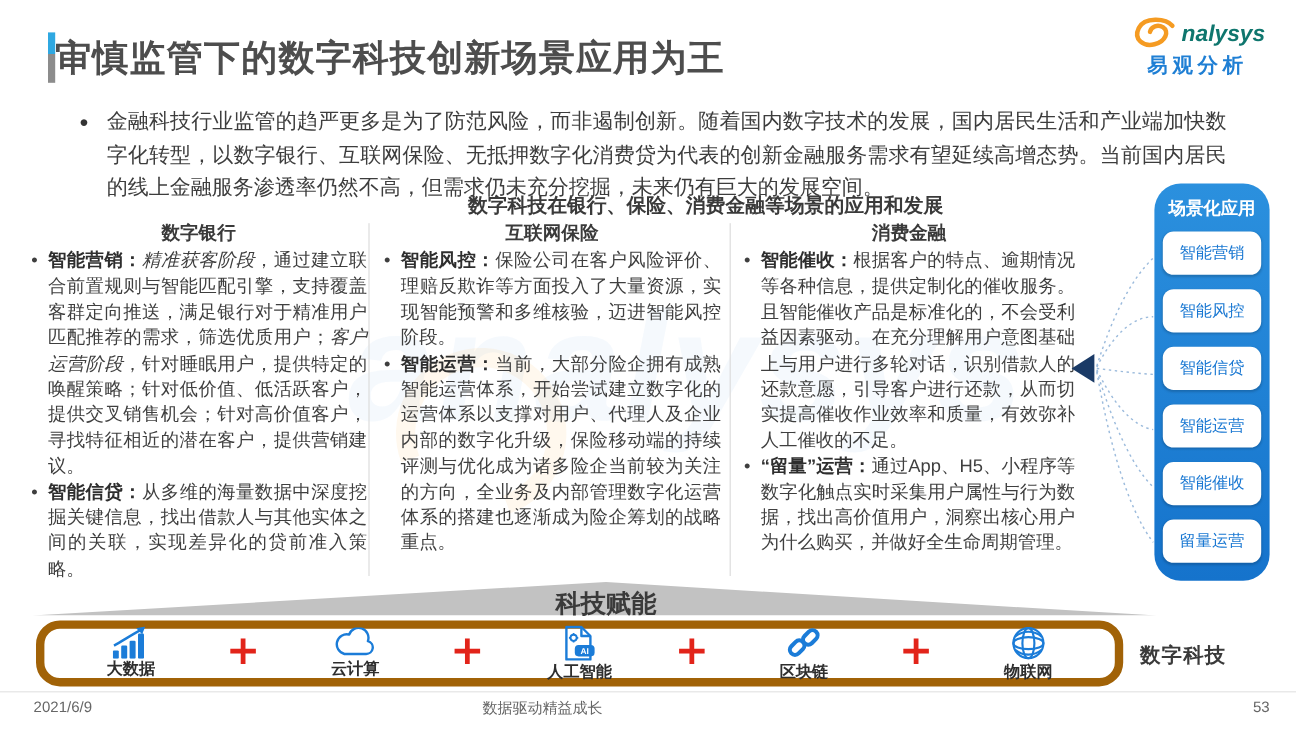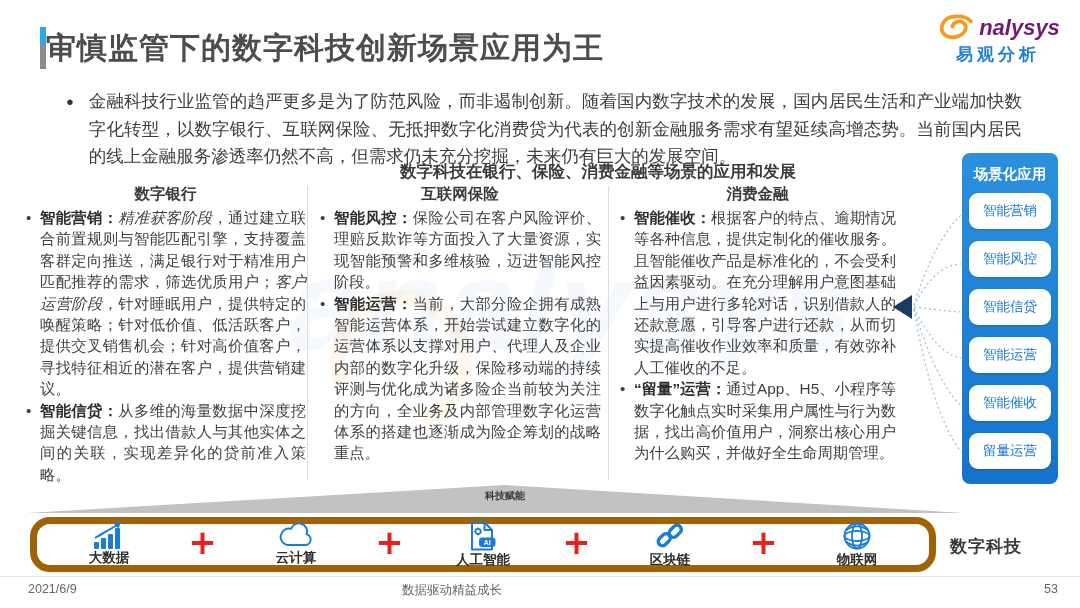--- a/index.html
+++ b/index.html
@@ -12,49 +12,49 @@
     color:rgba(110,175,225,0.07);letter-spacing:2px;pointer-events:none;}
   .wm-arc{position:absolute;left:330px;top:290px;width:110px;height:110px;border:16px solid rgba(245,160,40,0.08);
     border-radius:50%;border-bottom-color:transparent;transform:rotate(25deg);pointer-events:none;}
   
   .title-row{position:absolute;left:40px;top:27px;display:flex;align-items:center;}
   .accent-bar{width:6px;height:42px;background:linear-gradient(to bottom,#2FA8E1 0%,#2FA8E1 43%,#8C8C8C 43%,#8C8C8C 100%);}
   .page-title{font-size:30px;font-weight:bold;color:#4d4d4d;letter-spacing:1px;white-space:nowrap;}
   
   .logo{position:absolute;right:16px;top:14px;width:132px;text-align:center;line-height:1;}
   .logo-top{display:flex;align-items:center;justify-content:center;gap:1px;}
-  .logo-latin{font-size:22px;font-weight:bold;font-style:italic;color:#701a75;letter-spacing:0px;}
+  .logo-latin{font-size:19px;font-weight:bold;font-style:italic;color:#0f766e;letter-spacing:0px;}
   .logo-cn{font-size:17px;font-weight:bold;color:#1F7FD4;letter-spacing:4px;margin-top:4px;}
   
   .intro{position:absolute;left:66px;top:88px;width:956px;display:flex;gap:15px;}
   .intro-marker{font-size:13px;color:#333;line-height:27.5px;}
   .intro-text{font-size:17.5px;line-height:27.5px;color:#3d3d3d;text-align:justify;}
   
-  .section-header{position:absolute;left:332px;top:161px;width:532px;text-align:center;
+  .section-header{position:absolute;left:322px;top:161px;width:532px;text-align:center;
     font-size:16.5px;font-weight:bold;color:#3a3a3a;}
   .col{position:absolute;top:184px;}
   .col-title{text-align:center;font-size:15.5px;font-weight:bold;color:#3a3a3a;margin-bottom:2px;}
   .col-bullets{font-size:15.3px;line-height:21.4px;text-align:justify;color:#3f3f3f;}
   .bullet{position:relative;padding-left:15px;}
   .bullet::before{content:"•";position:absolute;left:1px;top:0;color:#3f3f3f;}
   .b-label{font-weight:bold;color:#2e2e2e;}
   .it{font-style:italic;}
   .vdiv{position:absolute;top:186px;width:1px;height:294px;background:#dcdcdc;}
   
   .fan{position:absolute;left:885px;top:150px;}
   
   .panel{position:absolute;left:962px;top:153px;width:96px;height:331px;box-sizing:border-box;
-    background:linear-gradient(180deg,#2B90DE,#1573CC);border-radius:8px;padding-top:9px;}
+    background:linear-gradient(180deg,#2B90DE,#1573CC);border-radius:22px;padding-top:9px;}
   .panel-header{color:#fff;font-size:14.5px;font-weight:bold;text-align:center;height:31px;line-height:24px;}
   .panel-btn{background:#fff;border-radius:9px;height:36px;line-height:36px;margin:0 7px 12px 7px;
     text-align:center;color:#1877D2;font-size:13.5px;font-weight:500;box-shadow:0 1px 2px rgba(0,0,0,0.18);}
   
   .band{position:absolute;left:25px;top:483px;}
   .band-label{position:absolute;left:440px;top:489px;width:130px;text-align:center;
-    font-size:10px;font-weight:bold;color:#3a3a3a;}
+    font-size:21px;font-weight:bold;color:#3a3a3a;}
   
   .techbar{position:absolute;left:30px;top:517px;width:906px;height:55px;box-sizing:border-box;
     background:#fff;border:7px solid #a16207;border-radius:20px;
     display:flex;align-items:center;justify-content:space-between;padding:0 36px;}
   .tech-item{display:flex;flex-direction:column;align-items:center;width:72px;}
   .tech-label{font-size:13.5px;font-weight:bold;color:#2e2e2e;margin-top:0px;}
   .plus{color:#E2241A;font-size:34px;font-weight:bold;line-height:1;margin-top:-6px;font-family:"DejaVu Sans",sans-serif;}
   .digital-caption{position:absolute;left:950px;top:535px;font-size:17px;font-weight:bold;color:#3a3a3a;letter-spacing:1px;}
   
   .footline{position:absolute;left:0;top:576px;width:1080px;height:1px;background:#e4e4e4;}

